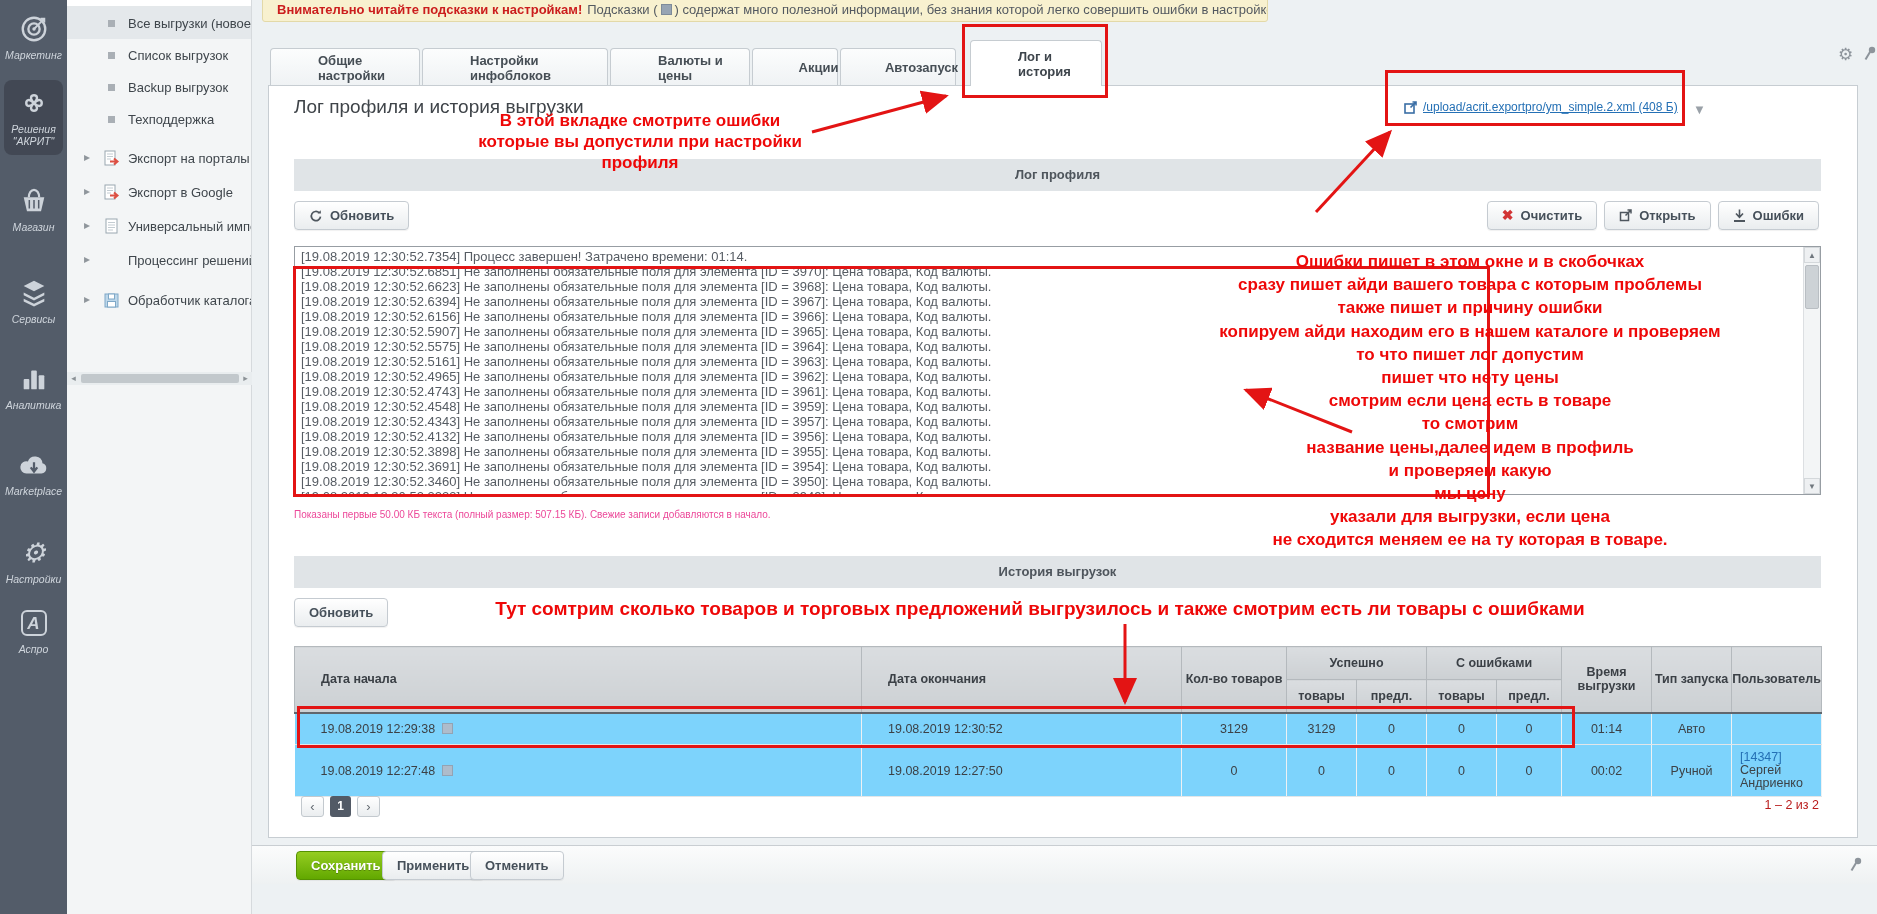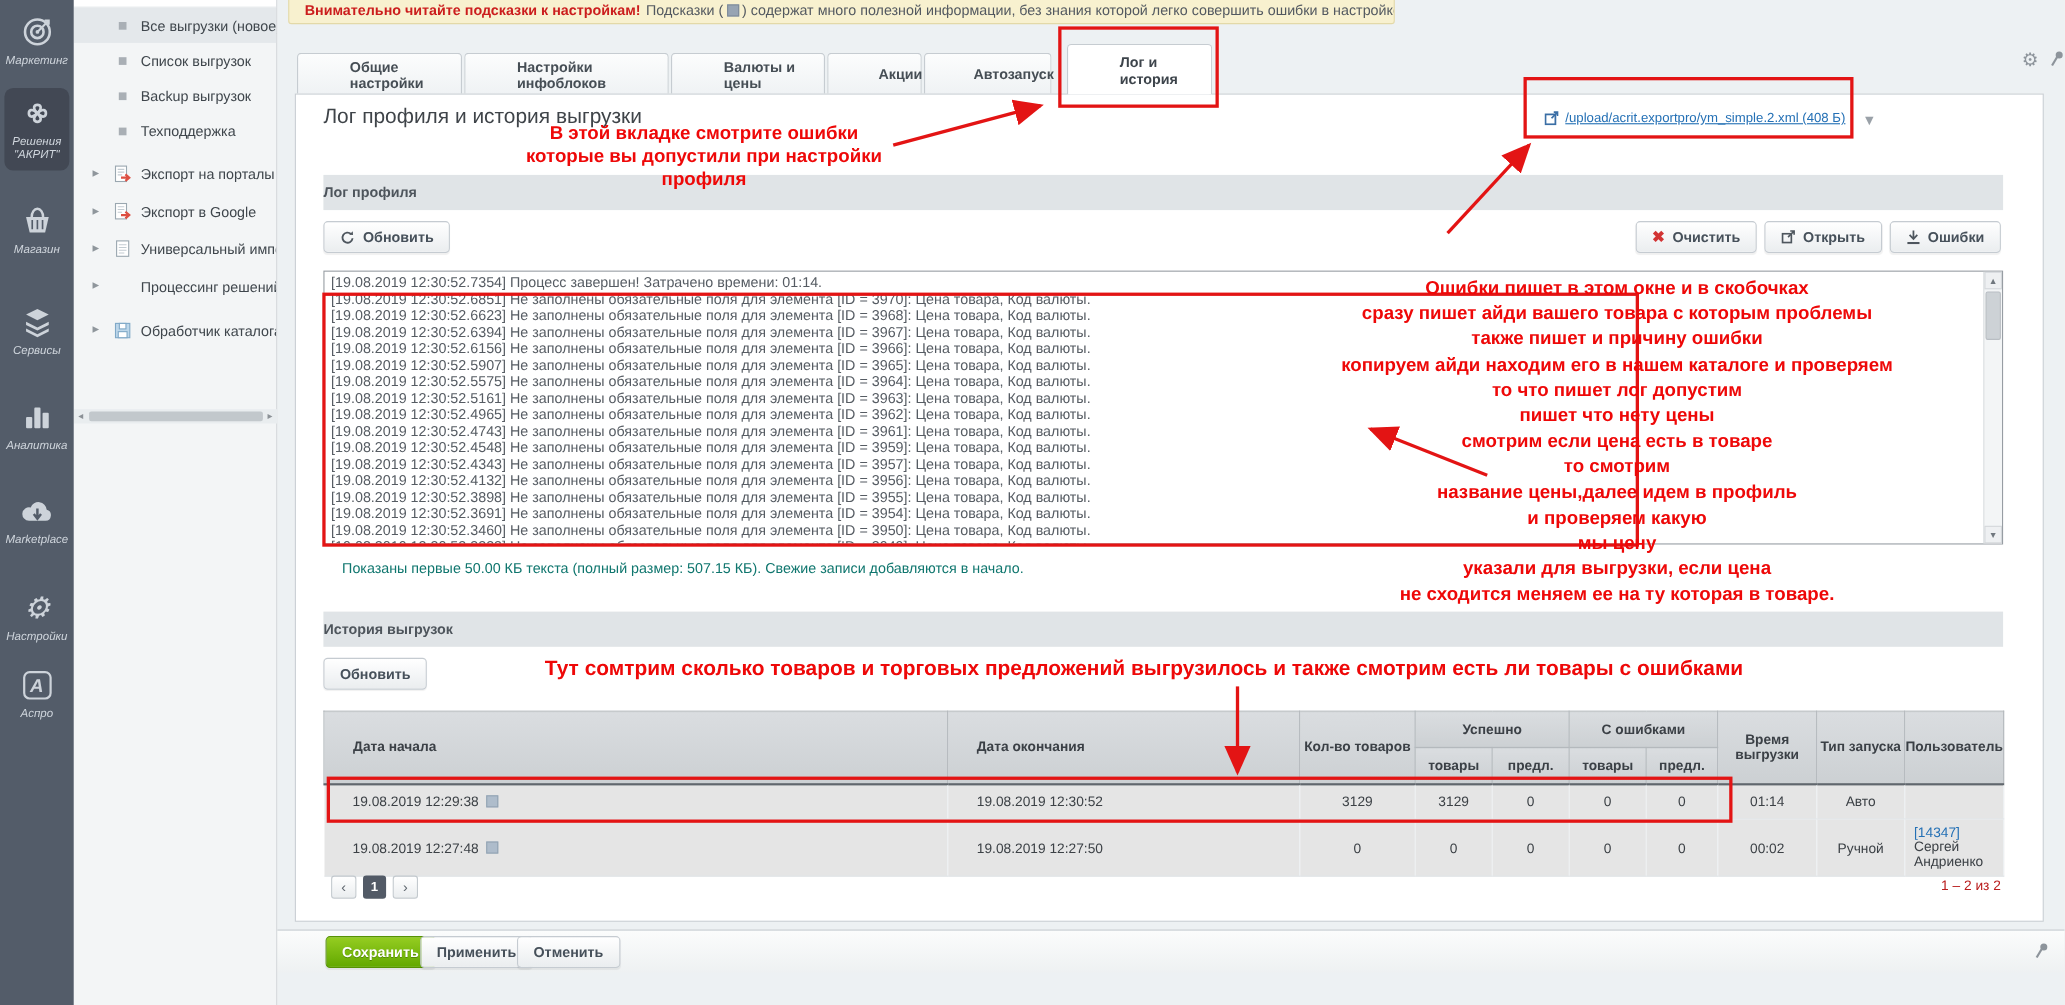--- a/index.html
+++ b/index.html
@@ -58,21 +58,21 @@
   
   #card { position:absolute; left:16px; top:85px; width:1590px; height:753px; background:#ffffff;
           border:1px solid #c7cdd2; }
   #page-title { position:absolute; left:25px; top:10px; font-size:19px; color:#3f4449; }
 
   #file-link { position:absolute; left:1135px; top:14px; display:flex; align-items:center; cursor:pointer; }
   #file-link a { color:#2470b5; font-size:12px; text-decoration:underline; margin-left:6px; white-space:nowrap; }
   #section-caret { position:absolute; left:1424px; top:16px; color:#9aa1a8; font-size:13px; cursor:pointer; }
 
   .section-bar { position:absolute; left:25px; width:1527px; height:32px; background:#e0e4e7;
-                 line-height:32px; font-size:13px; font-weight:bold; color:#4e555c; }
+                 text-align:center; line-height:32px; font-size:13px; font-weight:bold; color:#4e555c; }
   #bar-log { top:73px; }
   #bar-history { top:470px; }
 
   .btn { display:inline-flex; align-items:center; justify-content:center; height:29px; padding:0 14px;
          background:linear-gradient(#ffffff,#eaedef); border:1px solid #c5cbd1; border-radius:4px;
          font-size:13px; font-weight:bold; color:#46505a; cursor:pointer; box-shadow:0 1px 1px rgba(0,0,0,.06); }
   .btn .bic { margin-right:7px; display:inline-flex; }
   #btn-refresh-log { position:absolute; left:25px; top:115px; }
   #log-actions { position:absolute; right:38px; top:115px; display:flex; gap:7px; }
   .x-red { color:#d23434; font-weight:bold; font-size:14px; line-height:13px; }
@@ -81,30 +81,30 @@
              border:1px solid #979da3; overflow:hidden; }
   #log-lines { position:absolute; left:0; top:0; right:17px; bottom:0; overflow:hidden; padding:2px 6px; }
   .log-line { font-size:13px; line-height:15px; color:#565c63; white-space:nowrap; }
   .vscroll { position:absolute; right:0; top:0; bottom:0; width:17px; background:#f3f5f6; border-left:1px solid #dcdfe2; }
   .vs-btn { position:absolute; left:0; width:16px; height:16px; background:#eef0f2; border:1px solid #d4d8db;
             font-size:8px; color:#70777e; text-align:center; line-height:15px; cursor:pointer; }
   .vs-up { top:0; } .vs-dn { bottom:0; }
   .vs-thumb { position:absolute; left:1px; top:18px; width:14px; height:44px; background:#cdd2d6;
               border:1px solid #b9bec3; border-radius:2px; cursor:pointer; }
 
-  #log-footnote { position:absolute; left:42px; top:423px; font-size:13px; color:#0f766e; }
+  #log-footnote { position:absolute; left:25px; top:423px; font-size:10px; color:#ec4899; }
 
   #btn-refresh-history { position:absolute; left:25px; top:512px; }
 
   #history-table { position:absolute; left:25px; top:560px; width:1527px; border-collapse:collapse; table-layout:fixed; }
   #history-table th { background:linear-gradient(#dadde0,#ccd0d3); border:1px solid #b4b9bd;
                       font-size:12.5px; font-weight:bold; color:#3b4046; height:33px; text-align:center; }
   #history-table th.al { text-align:left; padding-left:26px; }
   #history-table tbody td { font-size:12.5px; color:#3c4146; height:32px; border-right:1px solid #eef1f3;
-                            border-bottom:1px solid #e2e6e9; padding:0; text-align:center; background:#e5e5e5; }
+                            border-bottom:1px solid #e2e6e9; padding:0; text-align:center; background:#7dd3fc; }
   #history-table tbody tr:first-child td { border-top:2px solid #60666d; }
   #history-table tbody td.al { text-align:left; padding-left:26px; }
   #history-table tbody tr.tall td { height:40px; }
   .cal-ico { display:inline-block; width:11px; height:11px; background:#aebccb; border:1px solid #93a3b3;
              vertical-align:-1px; margin-left:7px; cursor:pointer; }
   .uid { color:#2470b5; cursor:pointer; }
   .ucell { line-height:13px; padding:6px 0 6px 8px !important; text-align:left !important; }
 
   #pager { position:absolute; left:32px; top:710px; display:flex; gap:6px; align-items:center; }
   .pg-btn { width:23px; height:21px; background:linear-gradient(#ffffff,#eaedef); border:1px solid #c3c9ce;

